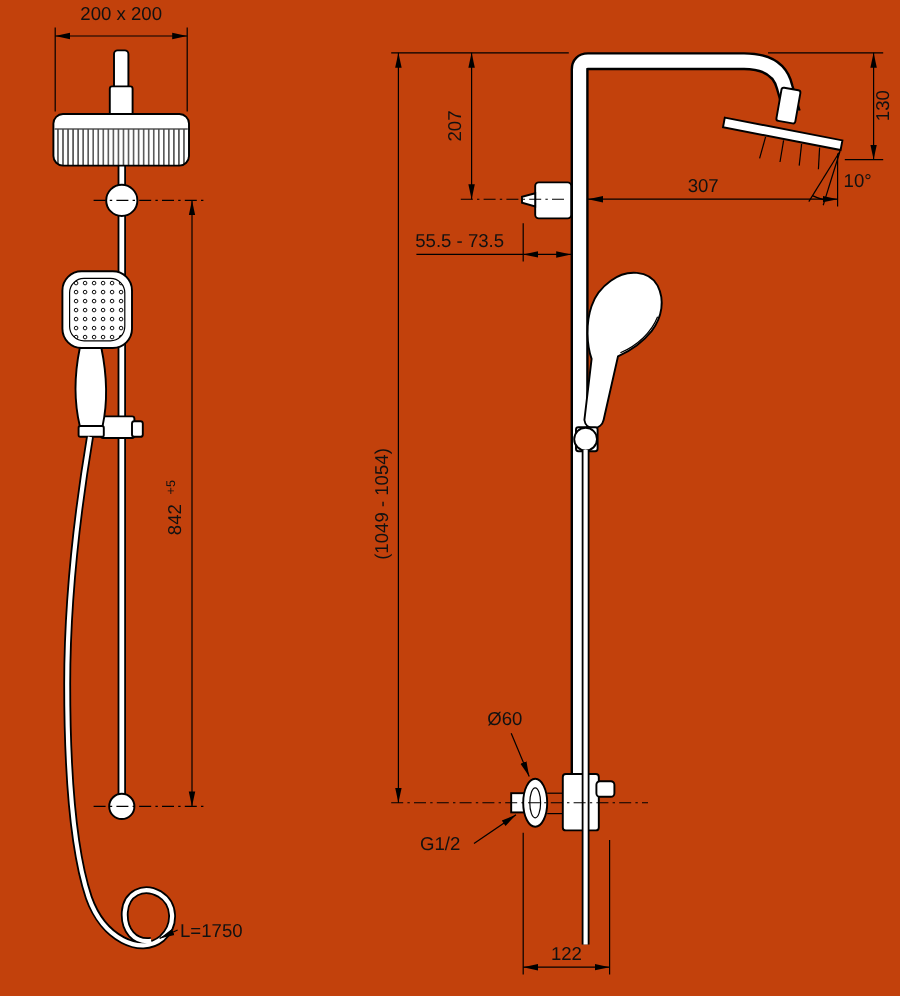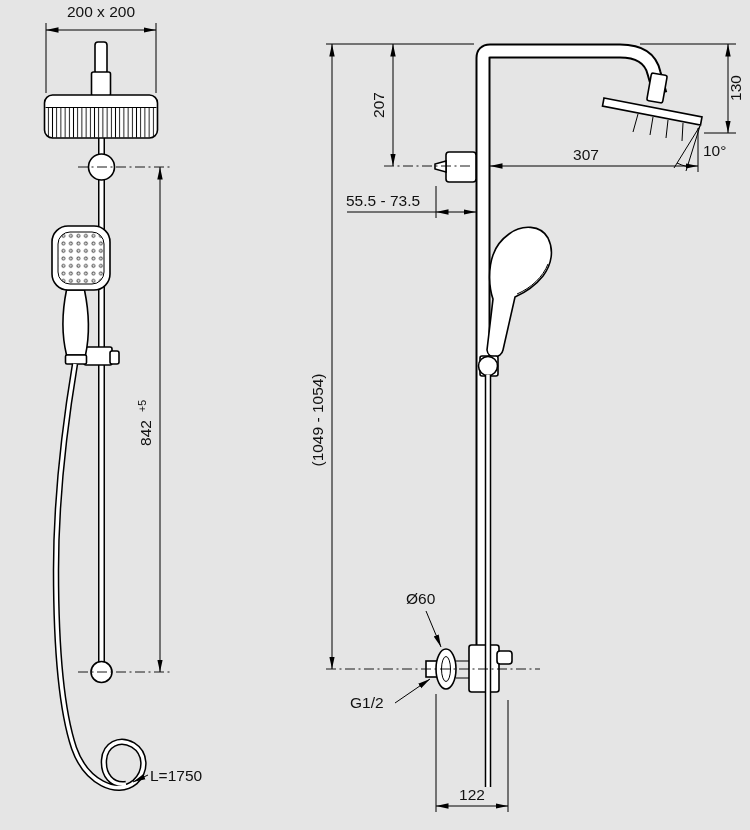--- a/index.html
+++ b/index.html
@@ -1,16 +1,16 @@
 <!DOCTYPE html>
 <html><head>
 <meta charset="utf-8">
 <style>
   html,body { margin:0; padding:0; background:#ffffff; }
-  .sheet { position:relative; width:750px; height:830px; background:#e5e5e5; overflow:hidden; }
+  .sheet { position:relative; width:750px; height:830px; background:#c2410c; overflow:hidden; }
   svg { display:block; }
   svg text { font-family:"Liberation Sans", sans-serif; font-size:15.5px; fill:#111111; }
   text.sup { font-size:10.5px; }
   .obj  { fill:#ffffff; stroke:#000000; stroke-width:1.6; }
   .thin { fill:none; stroke:#000000; stroke-width:1; }
   .dim  { fill:none; stroke:#000000; stroke-width:1; }
   .cl   { fill:none; stroke:#000000; stroke-width:0.9; stroke-dasharray:10 3.5 2 3.5; }
   .tube-o { fill:none; stroke:#000000; stroke-linejoin:round; }
   .tube-i { fill:none; stroke:#ffffff; stroke-linejoin:round; }
   .face { fill:none; stroke:#000000; stroke-width:1; }

